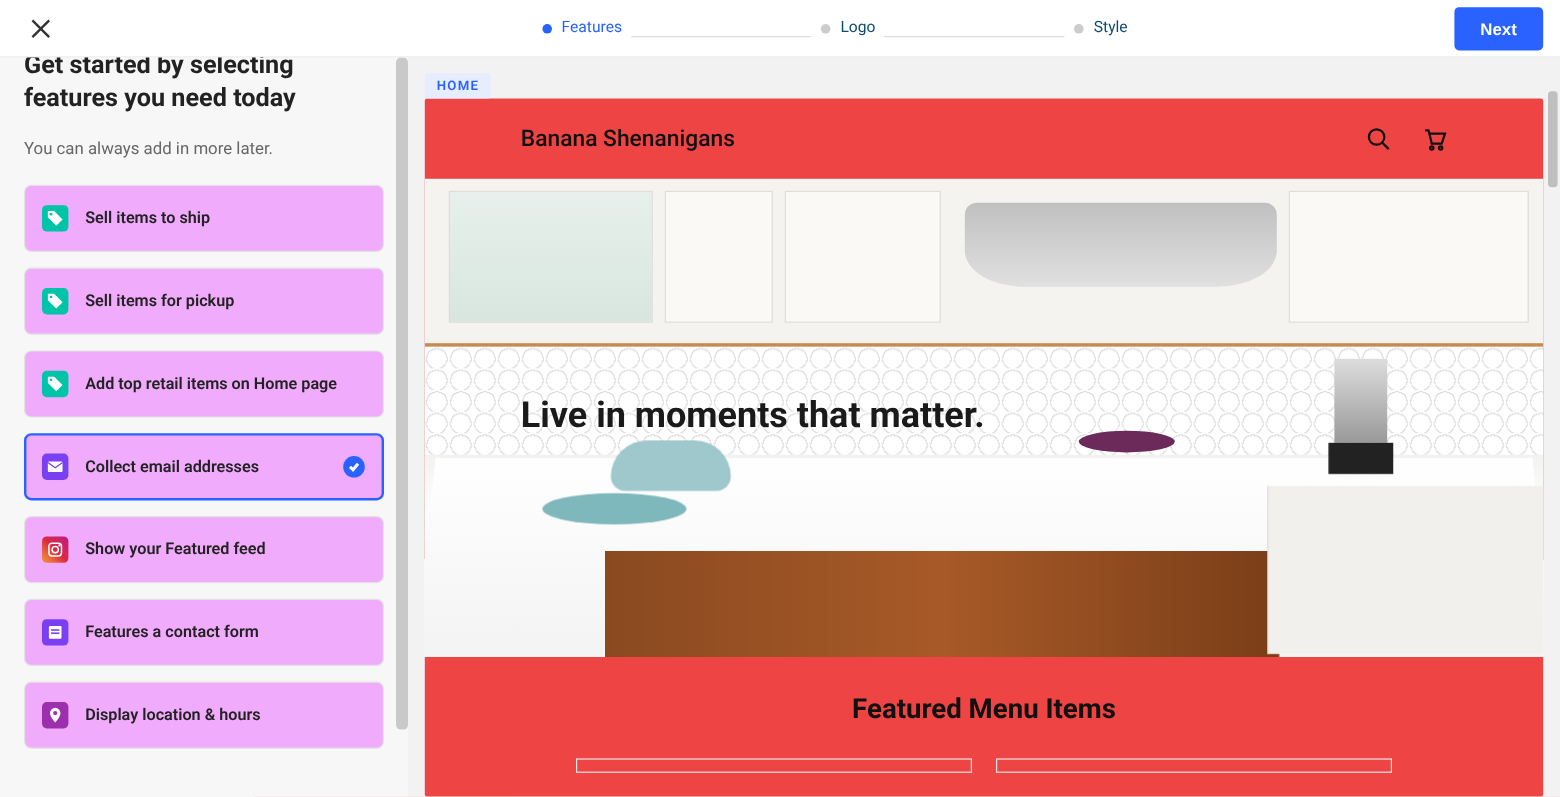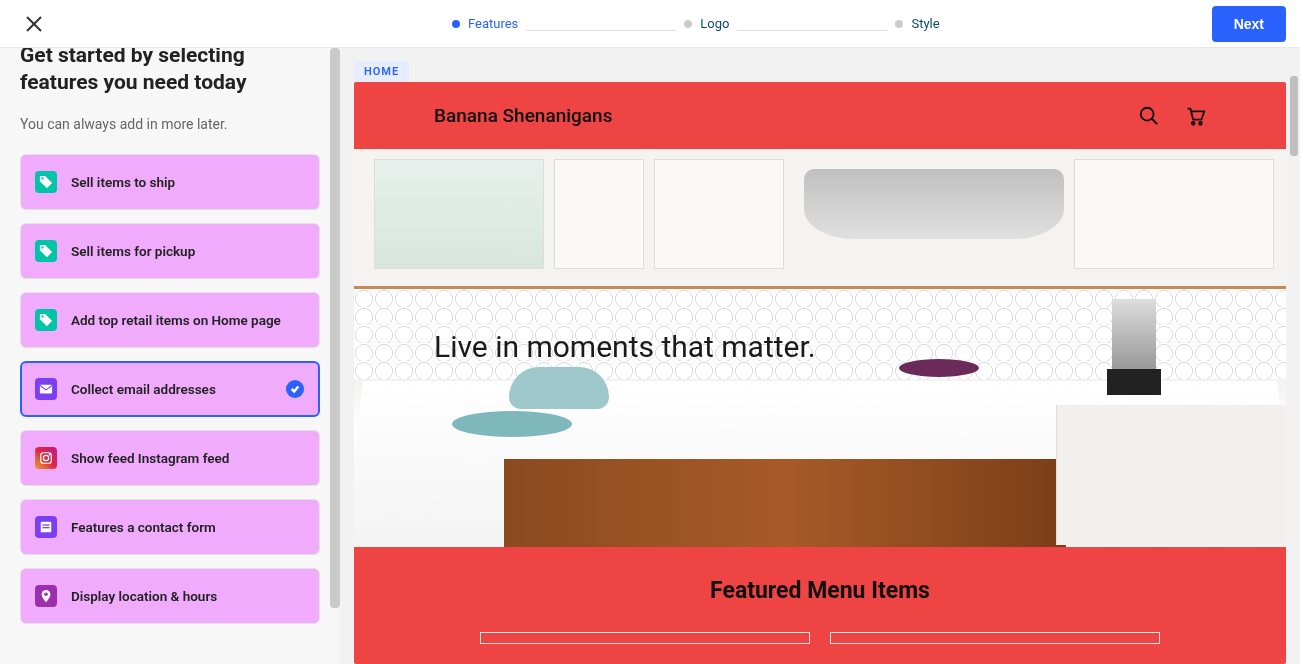--- a/index.html
+++ b/index.html
@@ -43,21 +43,21 @@
 
 .page-tag { display: inline-block; background: #e6edff; color: #2962ff; font-size: 11px; font-weight: 600; letter-spacing: 1px; padding: 4px 10px; border-radius: 2px; margin-bottom: 0; }
 
 .site-frame { background: #ef4444; border-radius: 2px; overflow: hidden; }
 .site-header { display: flex; align-items: center; justify-content: space-between; padding: 22px 80px; }
 .site-title { font-size: 19px; font-weight: 500; color: #111; }
 .site-header-icons { display: flex; gap: 24px; }
 .site-header-icons svg { width: 22px; height: 22px; stroke: #111; stroke-width: 2; fill: none; cursor: pointer; }
 
 .hero { position: relative; height: 398px; background: linear-gradient(180deg,#e8e8e4 0%,#dcdcd8 30%,#f0efed 55%,#ffffff 70%); overflow: hidden; }
-.hero-text { position: absolute; left: 0; right: 0; top: 180px; text-align: left; padding-left: 80px; font-size: 30px; font-weight: 400; color: #1a1a1a; z-index: 5; }
+.hero-text { position: absolute; left: 0; right: 0; top: 180px; text-align: left; padding-left: 80px; font-size: 30px; font-weight: 700; color: #1a1a1a; z-index: 5; }
 
 
 .cabinets-upper { position: absolute; top: 0; left: 0; right: 0; height: 140px; background: #f5f3ef; border-bottom: 3px solid #c88a52; }
 .cab { position: absolute; top: 10px; height: 110px; border: 1px solid #ddd; background: #faf9f6; }
 .cab.glass { background: linear-gradient(#e7f0ec,#d8e6df); }
 .hood { position: absolute; top: 20px; left: 450px; width: 260px; height: 70px; background: linear-gradient(#c0c0c0,#e0e0e0); border-radius: 10px 10px 50px 50px / 10px 10px 30px 30px; }
 .backsplash { position: absolute; top: 140px; left: 0; right: 0; height: 90px; background:
   radial-gradient(circle at 10px 10px, transparent 8px, #ddd 8px, #ddd 9px, transparent 9px) 0 0/20px 18px,
   #fff; }
 .counter { position: absolute; top: 230px; left: 0; right: 0; height: 170px; background: linear-gradient(#fff,#f3f3f3); transform: perspective(600px) rotateX(8deg); }
@@ -156,21 +156,21 @@
     </div>
 
     <div class="feature-card">
       <div class="feature-icon ic-ig">
           <svg viewBox="0 0 16 16">
             <rect x="2" y="2" width="12" height="12" rx="3" fill="none" stroke="#fff" stroke-width="1.4"></rect>
             <circle cx="8" cy="8" r="3" fill="none" stroke="#fff" stroke-width="1.4"></circle>
             <circle cx="12" cy="4" r="1"></circle>
           </svg>
         </div>
-      <span class="feature-label">Show feed Instagram feed</span>
+      <span class="feature-label">Show your Featured feed</span>
     </div>
 
     <div class="feature-card">
       <div class="feature-icon ic-purple">
           <svg viewBox="0 0 16 16">
             <rect x="2" y="2" width="12" height="12" rx="1"></rect>
             <rect x="4" y="5" width="8" height="1.5" fill="#7b3ff2"></rect>
             <rect x="4" y="8" width="8" height="1.5" fill="#7b3ff2"></rect>
           </svg>
         </div>

